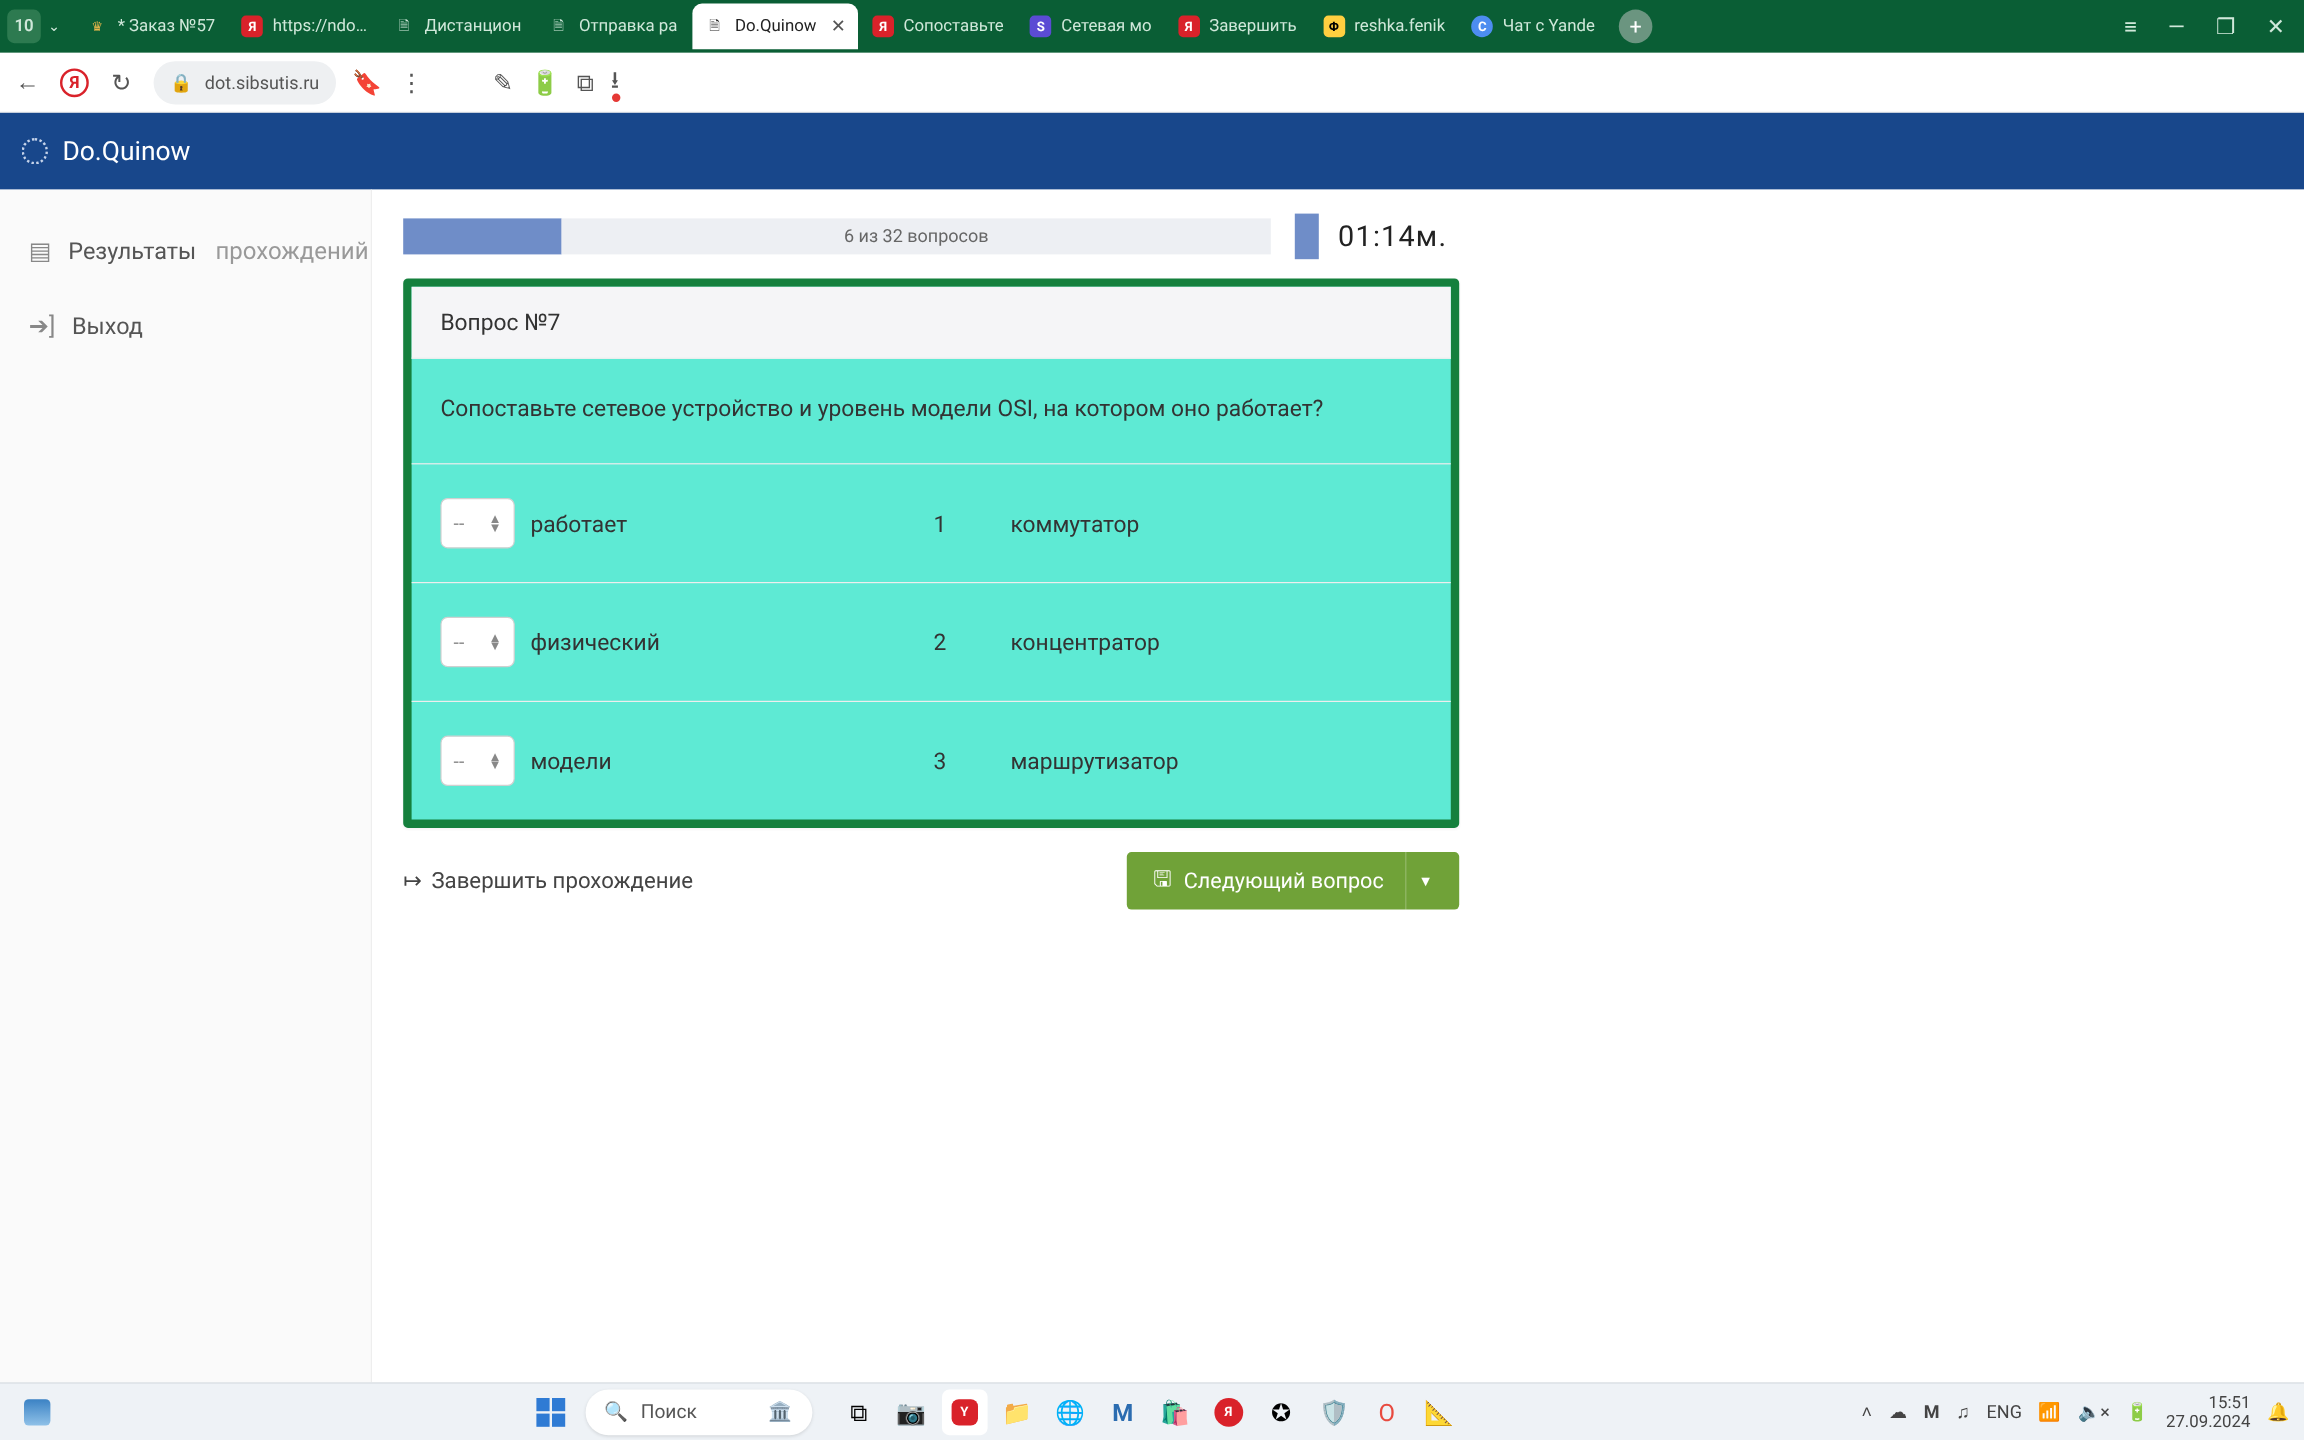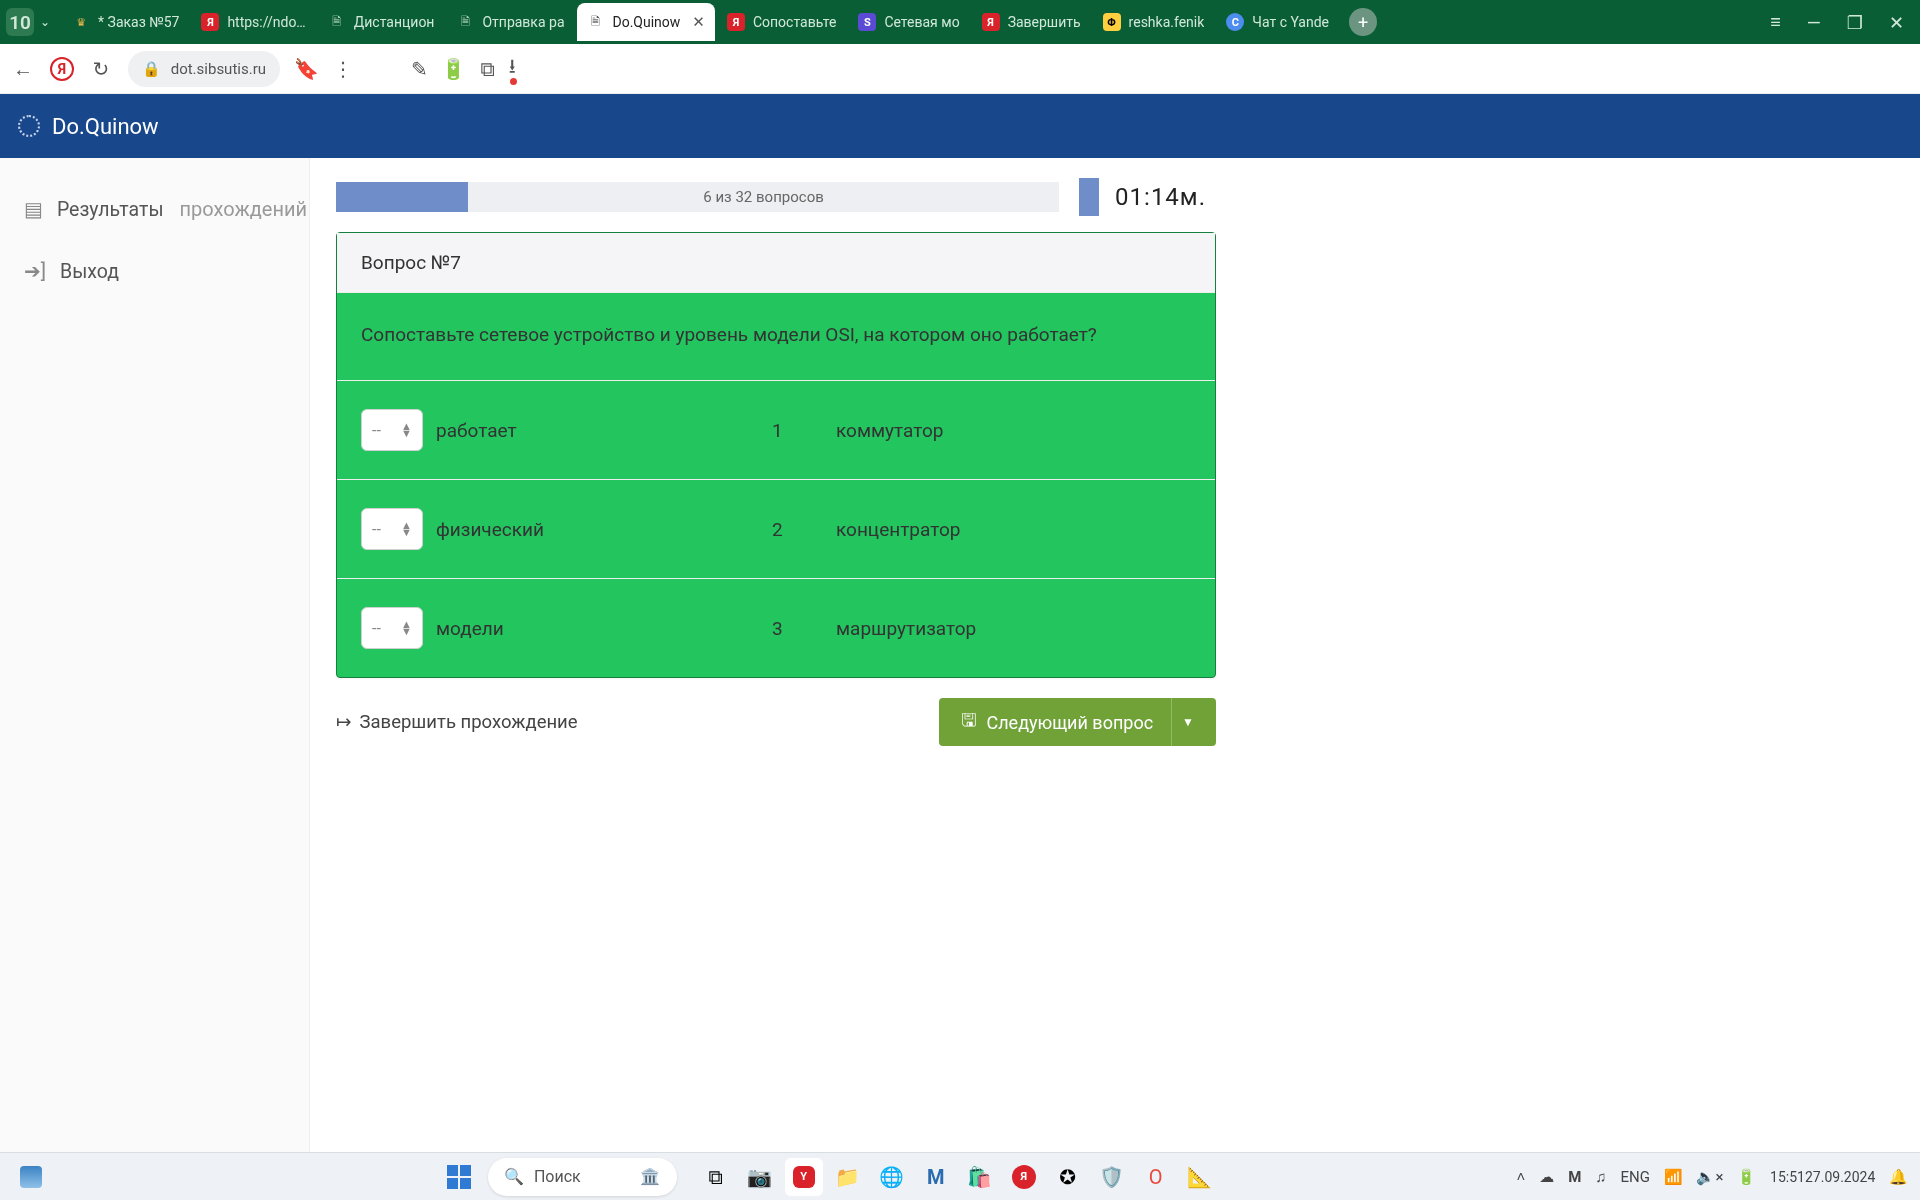--- a/index.html
+++ b/index.html
@@ -1,21 +1,21 @@
 <!DOCTYPE html>
 <html><head>
 <meta charset="utf-8">
 <style>
 * { margin: 0; padding: 0; box-sizing: border-box; font-family: -apple-system, BlinkMacSystemFont, "Segoe UI", Roboto, sans-serif; }
 
 body { background: #fff; width: 1920px; height: 1200px; overflow: hidden; }
 
 
 .browser-chrome { background: #0a5e35; height: 44px; display: flex; align-items: center; padding: 0 6px; gap: 2px; }
-.tab-count { background: #2d7a50; color: #d0e8da; width: 28px; height: 28px; border-radius: 6px; display: flex; align-items: center; justify-content: center; font-size: 19px; font-weight: 600; margin-right:4px;}
+.tab-count { background: #2d7a50; color: #d0e8da; width: 28px; height: 28px; border-radius: 6px; display: flex; align-items: center; justify-content: center; font-size: 14px; font-weight: 600; margin-right:4px;}
 .chev-down {color:#d0e8da; font-size:12px; margin-right:10px;}
 .tab { display: flex; align-items: center; height: 38px; padding: 0 10px; border-radius: 8px 8px 0 0; color: #d0e8da; font-size: 14px; gap: 8px; cursor: pointer; max-width: 150px; overflow: hidden; white-space: nowrap;}
 .tab.active { background: #fff; color: #222; }
 .tab-favicon { width: 18px; height: 18px; border-radius: 4px; display: inline-flex; align-items: center; justify-content: center; font-size: 11px; flex-shrink:0;}
 .tab-label{overflow:hidden; text-overflow:ellipsis;}
 .tab-close { color: #555; font-size: 15px; margin-left: 4px; }
 .new-tab-btn { width: 28px; height: 28px; border-radius: 50%; background: #6b9580; color: #fff; display: flex; align-items: center; justify-content: center; font-size: 18px; margin-left: 8px; cursor: pointer; }
 .chrome-right { margin-left: auto; display: flex; gap: 26px; color: #d0e8da; align-items: center; padding-right:10px;}
 .chrome-right span { font-size: 18px; cursor: pointer; }
 
@@ -51,21 +51,21 @@
 
 
 .content { flex: 1; padding: 16px 26px; background: #fff; display:flex; gap:18px; align-items:flex-start; width: 100%;}
 .content-col{width:880px;}
 .progress-row{display:flex; align-items:center; height:46px; gap:0;}
 .prog-start{height:30px;width:132px;background:#6f8dc8;}
 .prog-track{flex:1;height:30px;background:#edeff3;display:flex;align-items:center;justify-content:center;color:#666;font-size:15px;}
 .timer-block{background:#6f8dc8;height:38px;width:20px;margin-left:20px;}
 .timer-text{font-size:24px;color:#222;padding:0 10px;margin-left:6px; letter-spacing:1px;}
 
-.card{border:1px solid #15803d;border-radius:4px;margin-top:12px;background:#22c55e;box-shadow:0 1px 2px rgba(0,0,0,.04);}
+.card{border:7px solid #15803d;border-radius:4px;margin-top:12px;background:#5eead4;box-shadow:0 1px 2px rgba(0,0,0,.04);}
 .card-head{background:#f5f5f7;padding:18px 24px;font-size:19px;color:#333;border-bottom:1px solid #eee;}
 .card-q{padding:30px 24px 34px;font-size:19px;color:#333;border-bottom:1px solid #eee;}
 .match-row{display:grid;grid-template-columns:75px 330px 70px 1fr;align-items:center;padding:28px 24px;border-bottom:1px solid #eee;font-size:19px;color:#333;}
 .match-row:last-child{border-bottom:none;}
 .sel{width:62px;height:42px;border:1px solid #d0d0d0;border-radius:6px;background:#fff;display:flex;align-items:center;justify-content:space-between;padding:0 10px;color:#888;cursor:pointer;font-size:16px;}
 .sel .arr{font-size:11px;line-height:7px;display:flex;flex-direction:column;gap:0;}
 .num-col{text-align:left;padding-left:6px;}
 
 .actions{display:flex;justify-content:space-between;align-items:center;margin-top:20px;}
 .finish{color:#444;font-size:18.5px;display:flex;align-items:center;gap:8px;cursor:pointer;}
@@ -74,21 +74,21 @@
 .next-btn .caret{font-size:12px;}
 
 
 .taskbar { position: fixed; bottom: 0; left: 0; right: 0; height: 48px; background: #eef2f6; display: flex; align-items: center; padding: 0 12px; gap: 10px; border-top: 1px solid #d8dde2;}
 .tb-icon { width: 38px; height: 38px; border-radius: 6px; display: flex; align-items: center; justify-content: center; font-size: 20px; cursor: pointer; }
 .tb-left{display:flex;align-items:center;gap:6px;}
 .search-pill{height:38px;border-radius:19px;background:#fff;display:flex;align-items:center;gap:10px;padding:0 16px;color:#555;font-size:16px;box-shadow:0 1px 3px rgba(0,0,0,.12);}
 .search-pill .mag{color:#555;}
 .center-apps{display:flex;gap:6px;margin-left:10px;}
 .tray{margin-left:auto;display:flex;align-items:center;gap:14px;color:#444;font-size:15px;}
-.tray .clock{display:flex;flex-direction:row;align-items:flex-end;font-size:14px;line-height:16px;}
+.tray .clock{display:flex;flex-direction:column;align-items:flex-end;font-size:14px;line-height:16px;}
 .win-square{display:grid;grid-template-columns:11px 11px;grid-template-rows:11px 11px;gap:2px;}
 .win-square span{background:#2f7bd4;}
 .widgets{background:linear-gradient(#3b82c4,#8fc1e8);border-radius:4px;width:22px;height:22px;}
 </style>
 </head>
 <body>
 
 <div class="browser-chrome">
   <div class="tab-count">10</div>
   <span class="chev-down">⌄</span>

